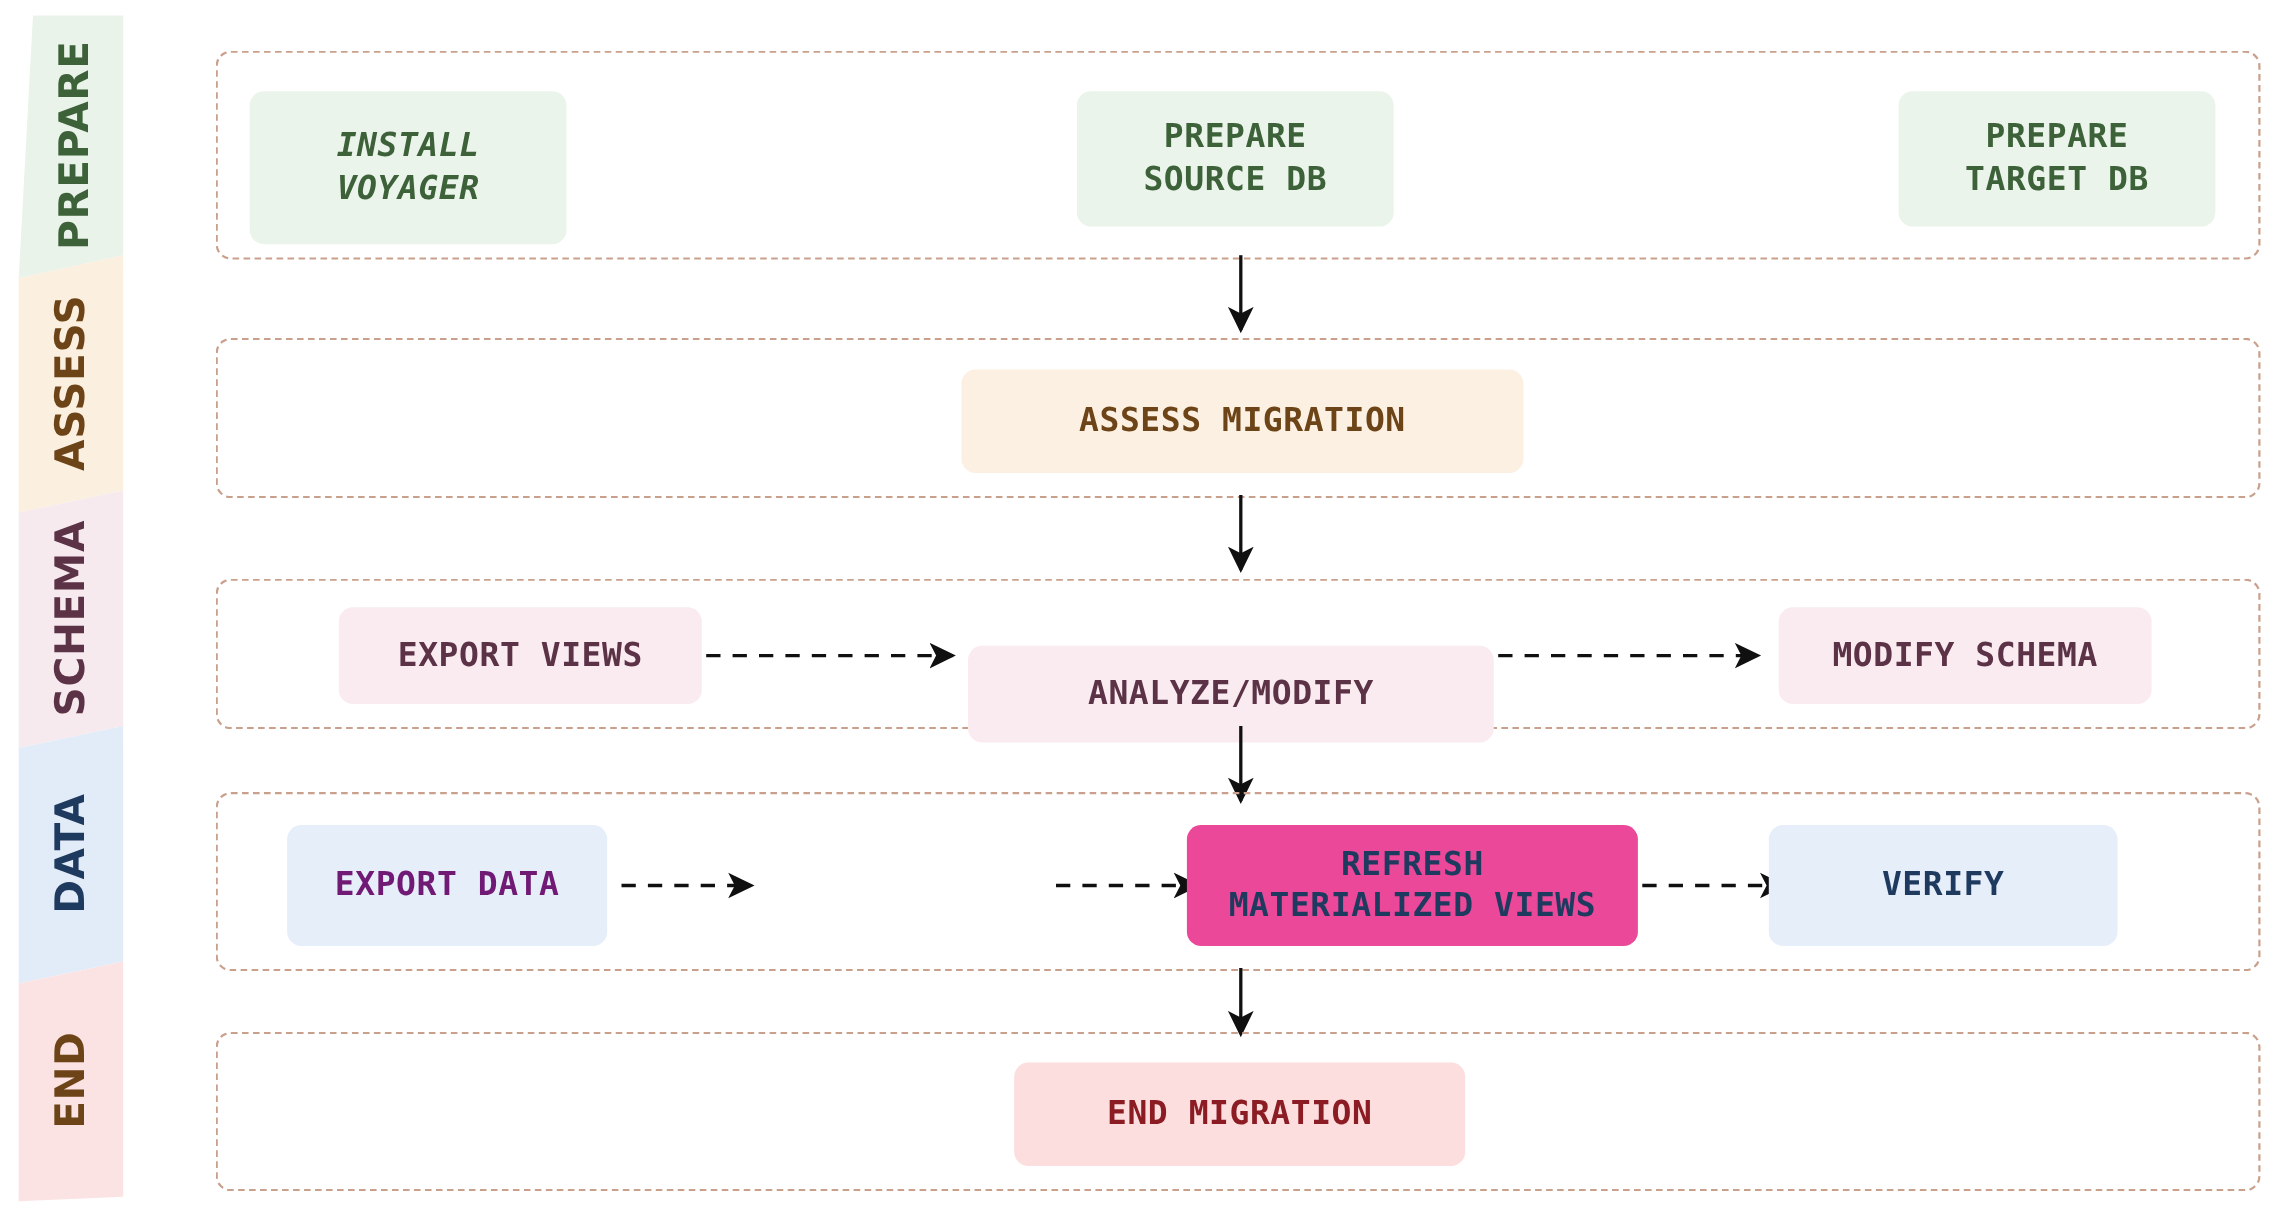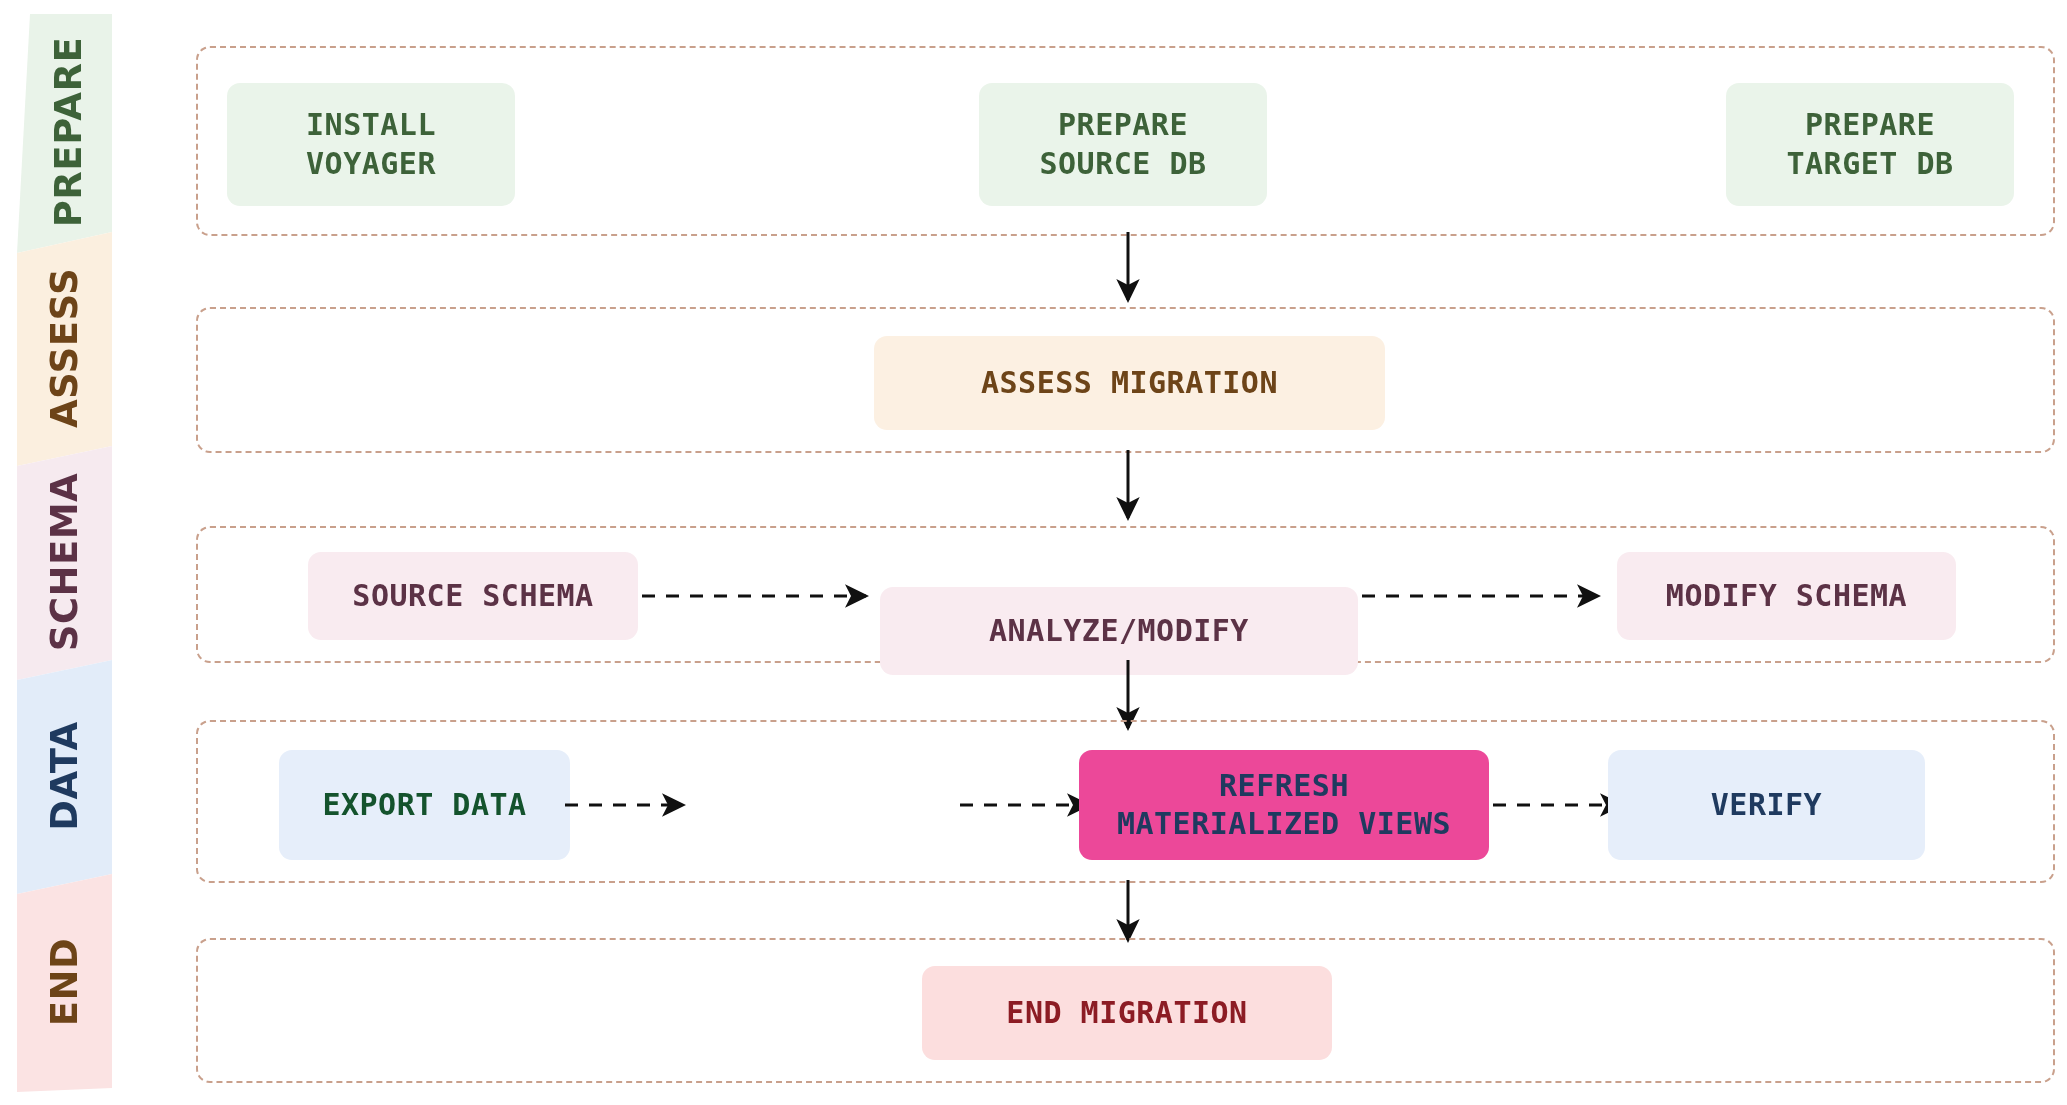--- a/index.html
+++ b/index.html
@@ -88,22 +88,22 @@
       </g>
       <g>
         <polygon points="98,860 98,1074 3,1078 3,880" fill="#fbe3e3"></polygon>
         <text class="rail-label" x="52" y="968" fill="#6d4418" transform="rotate(-90 52 968)">END</text>
       </g>
     </svg>
   </div>
 
   <div class="phase-row" style="top:46px; height:190px;">
     <div class="row-inner">
-      <div class="node" style="left:29px; top:35px; width:288px; height:123px;
-                  background:#eaf4ea; color:#3d6239;">INSTALL
+      <div class="node" style="left:29px; top:35px; width:288px; height:139px;
+                  background:#eaf4ea; color:#3d6239;font-style:italic;">INSTALL
 VOYAGER</div>
       <div class="node" style="left:781px; top:35px; width:288px; height:123px;
                   background:#eaf4ea; color:#3d6239;">PREPARE
 SOURCE DB</div>
       <div class="node" style="left:1528px; top:35px; width:288px; height:123px;
                   background:#eaf4ea; color:#3d6239;">PREPARE
 TARGET DB</div>
     </div>
   </div>
 
@@ -128,21 +128,21 @@
       <marker id="ah2" markerWidth="9" markerHeight="9" refX="7" refY="4.5" orient="auto" markerUnits="strokeWidth">
         <path d="M0,0.6 L8,4.5 L0,8.4 L2,4.5 Z" fill="#101010"></path>
       </marker>
     </defs>
     <line x1="28" y1="0" x2="28" y2="68" stroke="#101010" stroke-width="3" marker-end="url(#ah2)"></line>
   </svg>
 
   <div class="phase-row" style="top:526px; height:137px;">
     <div class="row-inner">
       <div class="node" style="left:110px; top:24px; width:330px; height:88px;
-                  background:#f9ebf0; color:#5c3246;">SOURCE SCHEMA</div>
+                  background:#f9ebf0; color:#5c3246;">EXPORT VIEWS</div>
 
       <svg class="arrow-svg" style="left:444px; top:53px;" width="238" height="30">
         <defs>
           <marker id="ah3" markerWidth="9" markerHeight="9" refX="7" refY="4.5" orient="auto" markerUnits="strokeWidth">
             <path d="M0,0.6 L8,4.5 L0,8.4 L2,4.5 Z" fill="#101010"></path>
           </marker>
         </defs>
         <line x1="0" y1="15" x2="224" y2="15" stroke="#101010" stroke-width="3" stroke-dasharray="13 11" marker-end="url(#ah3)"></line>
       </svg>
 
@@ -167,22 +167,22 @@
     <defs>
       <marker id="ah5" markerWidth="9" markerHeight="9" refX="7" refY="4.5" orient="auto" markerUnits="strokeWidth">
         <path d="M0,0.6 L8,4.5 L0,8.4 L2,4.5 Z" fill="#101010"></path>
       </marker>
     </defs>
     <line x1="28" y1="0" x2="28" y2="68" stroke="#101010" stroke-width="3" marker-end="url(#ah5)"></line>
   </svg>
 
   <div class="phase-row" style="top:720px; height:163px;">
     <div class="row-inner">
-      <div class="node" style="left:81px; top:28px; width:291px; height:110px;
-                  background:#e6eefa; color:#14532d;">EXPORT DATA</div>
+      <div class="node" style="left:63px; top:28px; width:291px; height:110px;
+                  background:#e6eefa; color:#701a75;">EXPORT DATA</div>
 
       <svg class="arrow-svg" style="left:367px; top:68px;" width="130" height="30">
         <defs>
           <marker id="ah6" markerWidth="9" markerHeight="9" refX="7" refY="4.5" orient="auto" markerUnits="strokeWidth">
             <path d="M0,0.6 L8,4.5 L0,8.4 L2,4.5 Z" fill="#101010"></path>
           </marker>
         </defs>
         <line x1="0" y1="15" x2="118" y2="15" stroke="#101010" stroke-width="3" stroke-dasharray="13 11" marker-end="url(#ah6)"></line>
       </svg>
 

